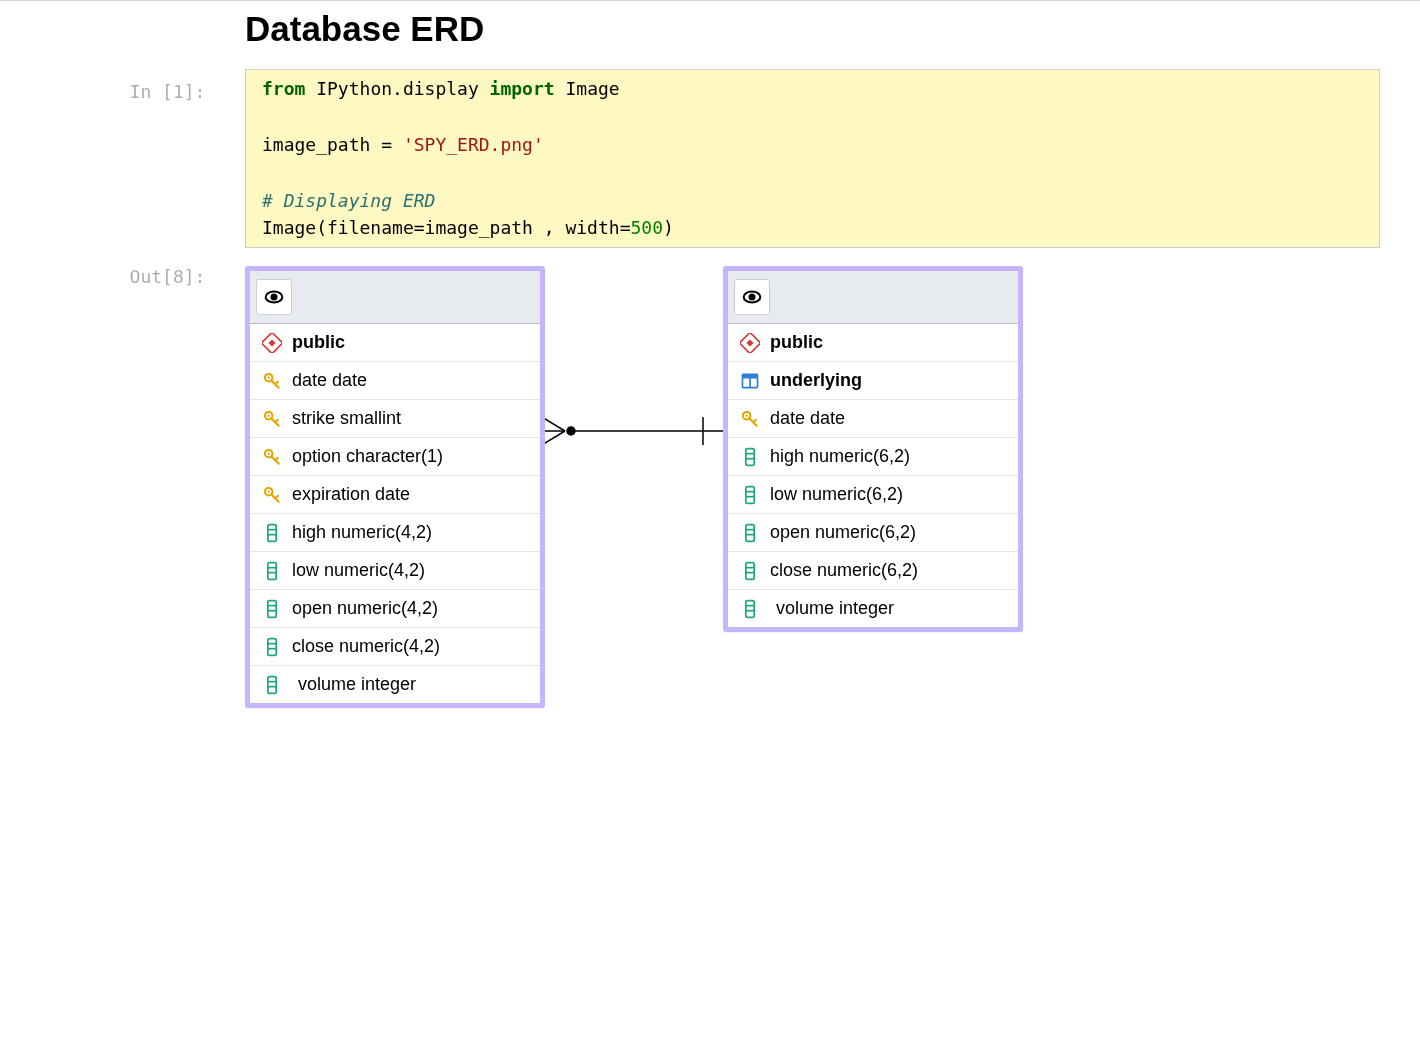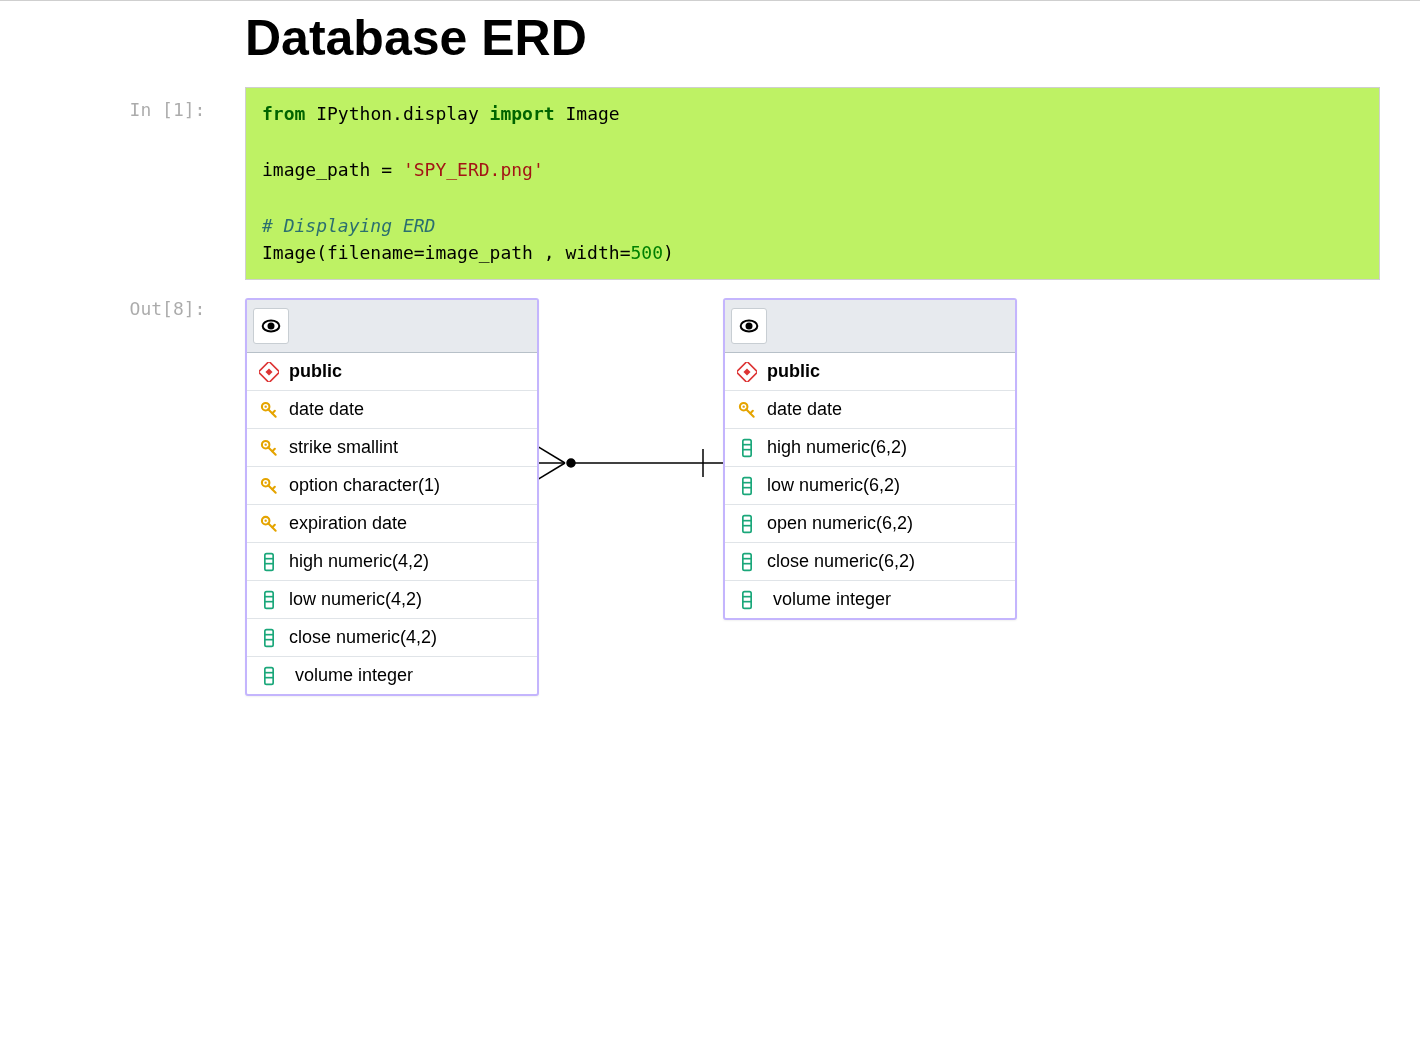--- a/index.html
+++ b/index.html
@@ -6,52 +6,52 @@
     margin: 0; padding: 0;
     font-family: -apple-system, BlinkMacSystemFont, "Helvetica Neue", Arial, sans-serif;
     background: #fff; color: #000;
     font-size: 16px;
   }
   .page { width: 1420px; border-top: 1px solid #cfcfcf; }
   .content { padding-left: 100px; padding-right: 40px; }
   .title-row { margin-left: 145px; }
   h1.title {
     margin: 8px 0 20px 0;
-    font-size: 50px; font-weight: 700;
+    font-size: 35px; font-weight: 700;
   }
   .cell { display: flex; }
   .gutter {
     width: 145px; min-width: 145px;
     text-align: center;
     padding-right: 10px; padding-top: 12px;
     font-family: Menlo, Monaco, Consolas, monospace;
     font-size: 18px; color: #303030; opacity: 0.4;
     box-sizing: border-box;
   }
   .cell-body { flex: 1; }
   .code-input {
-    background: #bef264;
+    background: #fef9c3;
     border: 1px solid #cfcfcf;
-    padding: 12px 16px;
+    padding: 5px 16px;
     font-family: Menlo, Monaco, Consolas, monospace;
     font-size: 18px; line-height: 1.55;
     white-space: pre;
   }
   .kw-from, .kw-import { color: #006400; font-weight: 700; }
   .str { color: #a31515; }
   .comment { color: #2b6f6f; font-style: italic; }
   .num { color: #008000; }
   .output-area { padding-top: 18px; }
 
   
   .erd-wrap { position: relative; height: 700px; }
   .erd-table {
     position: absolute;
     background: #fff;
-    border: 2px solid #c4b5fd;
+    border: 5px solid #c4b5fd;
     border-radius: 3px;
     box-shadow: 0 1px 2px rgba(0,0,0,0.06);
     width: 290px;
     font-size: 18px;
   }
   .erd-header {
     background: #e7eaee; height: 44px;
     padding: 4px 6px;
     display: flex; align-items: center;
     border-bottom: 1px solid #b7c0c8;
@@ -173,20 +173,28 @@
                   </span>
                   <span>high numeric(4,2)</span>
                 </div>
                 <div class="erd-row">
                   <span class="ico">
                     <svg class="ico-svg" viewBox="0 0 24 24">
                       <use href="#col-sym"></use>
                     </svg>
                   </span>
                   <span>low numeric(4,2)</span>
+                </div>
+                <div class="erd-row">
+                  <span class="ico">
+                    <svg class="ico-svg" viewBox="0 0 24 24">
+                      <use href="#col-sym"></use>
+                    </svg>
+                  </span>
+                  <span>open numeric(4,2)</span>
                 </div>
                 <div class="erd-row">
                   <span class="ico">
                     <svg class="ico-svg" viewBox="0 0 24 24">
                       <use href="#col-sym"></use>
                     </svg>
                   </span>
                   <span>close numeric(4,2)</span>
                 </div>
                 <div class="erd-row">
@@ -209,20 +217,28 @@
               </div>
               <div class="erd-rows">
                 <div class="erd-row bold">
                   <span class="ico">
                     <svg class="ico-svg" viewBox="0 0 24 24">
                       <use href="#schema-sym"></use>
                     </svg>
                   </span>
                   <span>public</span>
                 </div>
+                <div class="erd-row bold">
+                  <span class="ico">
+                    <svg class="ico-svg" viewBox="0 0 24 24">
+                      <use href="#table-sym"></use>
+                    </svg>
+                  </span>
+                  <span>underlying</span>
+                </div>
                 <div class="erd-row">
                   <span class="ico">
                     <svg class="ico-svg" viewBox="0 0 24 24">
                       <use href="#key-sym"></use>
                     </svg>
                   </span>
                   <span>date date</span>
                 </div>
                 <div class="erd-row">
                   <span class="ico">

